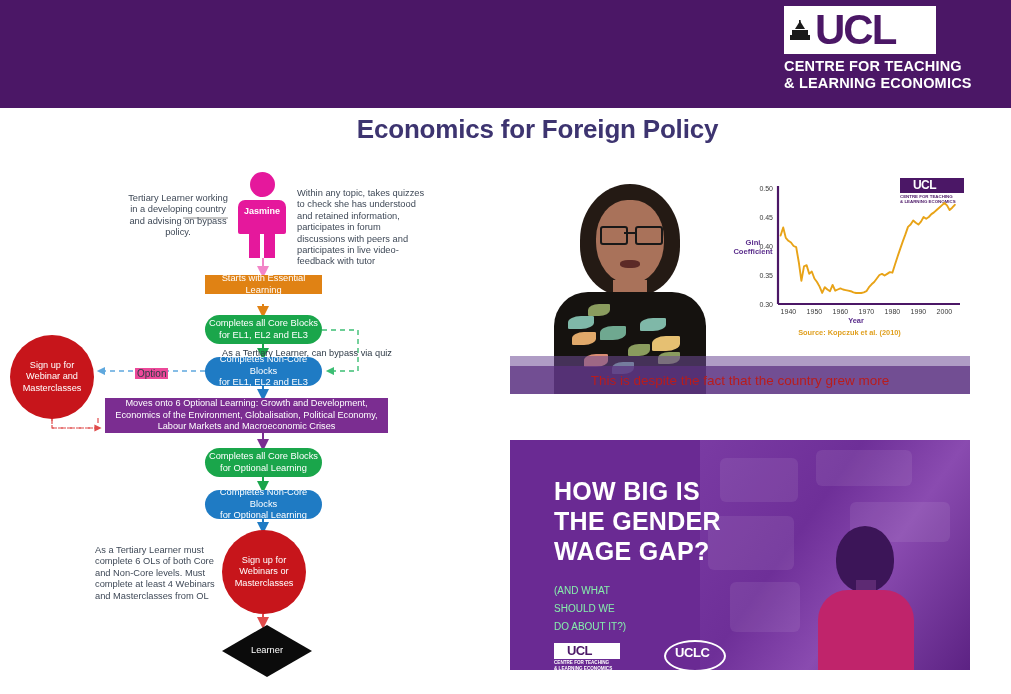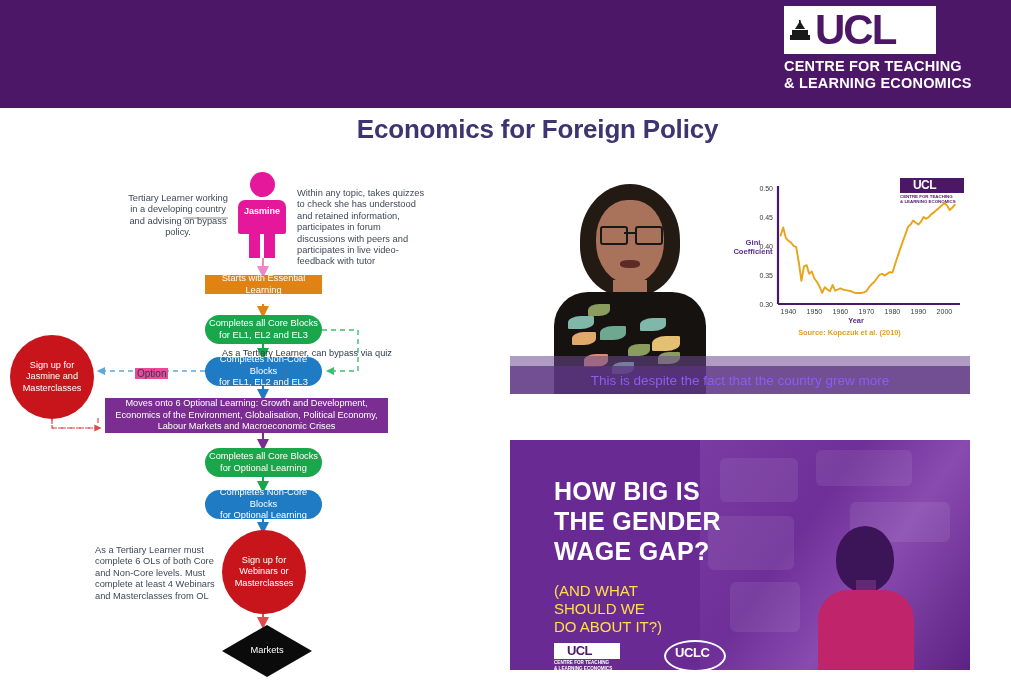--- a/index.html
+++ b/index.html
@@ -73,21 +73,21 @@
   .pr-face{position:absolute;left:56px;top:24px;width:68px;height:84px;background:#a9725a;border-radius:46% 46% 50% 50%;}
   .pr-glassL{position:absolute;left:60px;top:50px;width:24px;height:15px;border:2px solid #181818;border-radius:3px;}
   .pr-glassR{position:absolute;left:95px;top:50px;width:24px;height:15px;border:2px solid #181818;border-radius:3px;}
   .pr-bridge{position:absolute;left:84px;top:56px;width:11px;height:2px;background:#181818;}
   .pr-mouth{position:absolute;left:80px;top:84px;width:20px;height:8px;background:#5c2a27;border-radius:40%;}
   .pr-neck{position:absolute;left:73px;top:104px;width:34px;height:20px;background:#a9725a;}
   .pr-torso{position:absolute;left:14px;top:116px;width:152px;height:106px;background:#15120f;
     border-radius:34px 34px 4px 4px;}
   .fl{position:absolute;border-radius:50% 6% 50% 6%;}
   .vp-caption{position:absolute;left:0;bottom:0;width:460px;height:28px;background:rgba(94,54,132,.88);
-    display:flex;align-items:center;justify-content:center;color:#8b5cf6;font-size:13.5px;}
+    display:flex;align-items:center;justify-content:center;color:#b91c1c;font-size:13.5px;}
   .vp-capstrip{position:absolute;left:0;bottom:28px;width:460px;height:10px;background:rgba(110,74,150,.55);}
 
   
   .gini{position:absolute;left:222px;top:14px;width:232px;height:160px;}
   .g-ylab{position:absolute;left:-2px;top:58px;width:46px;text-align:center;color:#5B2E8C;
     font-size:7.6px;font-weight:bold;line-height:9px;}
   .g-xlab{position:absolute;left:44px;top:136px;width:160px;text-align:center;color:#5B2E8C;
     font-size:7.4px;font-weight:bold;}
   .g-src{position:absolute;left:10px;top:148px;width:215px;text-align:center;color:#E0A020;
     font-size:7.4px;font-weight:bold;}
@@ -105,21 +105,21 @@
     background:linear-gradient(125deg,#7a3ba3 0%,#6e2f98 38%,#8a4bb0 62%,#5c2283 100%);}
   .gp-ov{position:absolute;background:rgba(255,255,255,.08);border-radius:6px;}
   .gp-person{position:absolute;right:42px;bottom:0;width:120px;height:150px;}
   .gp-p-head{position:absolute;left:28px;top:6px;width:58px;height:66px;background:#3c1558;border-radius:50% 50% 46% 46%;}
   .gp-p-body{position:absolute;left:10px;top:70px;width:96px;height:82px;background:#C0246B;border-radius:30px 30px 0 0;}
   .gp-p-neck{position:absolute;left:48px;top:60px;width:20px;height:16px;background:#5d2a73;}
   .gp-fade{position:absolute;left:0;top:0;width:160px;height:230px;
     background:linear-gradient(90deg,#6A2A93 0%,#6A2A93 55%,rgba(106,42,147,0) 100%);}
   .gp-title{position:absolute;left:44px;top:36px;color:#fff;font-size:25px;font-weight:bold;
     line-height:30px;letter-spacing:.3px;}
-  .gp-sub{position:absolute;left:44px;top:142px;color:#fde047;font-size:15px;line-height:18px;}
+  .gp-sub{position:absolute;left:44px;top:142px;color:#86efac;font-size:10px;line-height:18px;}
   .gp-logos{position:absolute;left:44px;top:203px;width:200px;height:40px;}
   .gp-uclmark{position:absolute;left:0;top:0;width:66px;height:16px;background:#ffffff;}
   .gp-ucltxt{position:absolute;left:13px;top:0;color:#4B1766;font-size:13px;font-weight:bold;
     letter-spacing:-.7px;line-height:16px;}
   .gp-uclsub{position:absolute;left:0;top:17px;width:96px;color:#fff;font-size:4.6px;
     font-weight:bold;line-height:5.6px;}
   .gp-uclc{position:absolute;left:110px;top:-3px;width:64px;height:34px;}
   .gp-uclcring{position:absolute;left:0;top:0;width:58px;height:28px;border:2px solid #fff;border-radius:50%;}
   .gp-uclctxt{position:absolute;left:11px;top:5px;color:#fff;font-size:13px;font-weight:bold;letter-spacing:-.4px;}
 </style>
@@ -231,21 +231,21 @@
     <div class="node n-noncore1">
       <div>
         <div>Completes Non-Core Blocks</div>
         <div>for EL1, EL2 and EL3</div>
       </div>
     </div>
 
     <div class="node n-circ-red1">
       <div>
         <div>Sign up for</div>
-        <div>Jasmine and</div>
+        <div>Webinar and</div>
         <div>Masterclasses</div>
       </div>
     </div>
 
     <div class="node n-opt">
       <div>
         <div>Moves onto 6 Optional Learning: Growth and Development,</div>
         <div>Economics of the Environment, Globalisation, Political Economy,</div>
         <div>Labour Markets and Macroeconomic Crises</div>
       </div>
@@ -267,21 +267,21 @@
 
     <div class="node n-circ-red2">
       <div>
         <div>Sign up for</div>
         <div>Webinars or</div>
         <div>Masterclasses</div>
       </div>
     </div>
 
     <div class="node n-diamond">
-      <span>Markets</span>
+      <span>Learner</span>
     </div>
   </div>
 
   <div class="video-panel">
     <div class="vp-bg"></div>
 
     <div class="presenter">
       <div class="pr-hair"></div>
       <div class="pr-face"></div>
       <div class="pr-glassL"></div>

